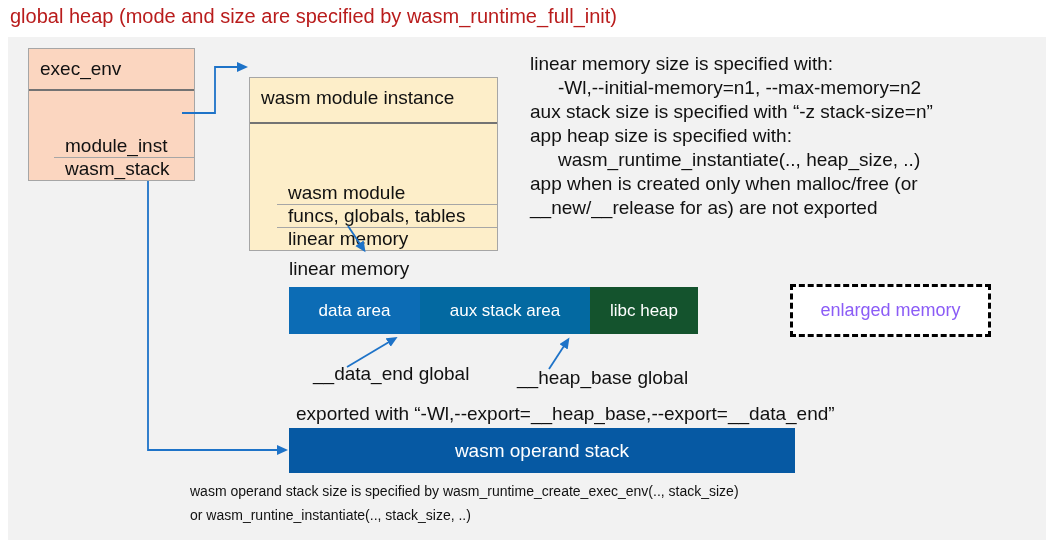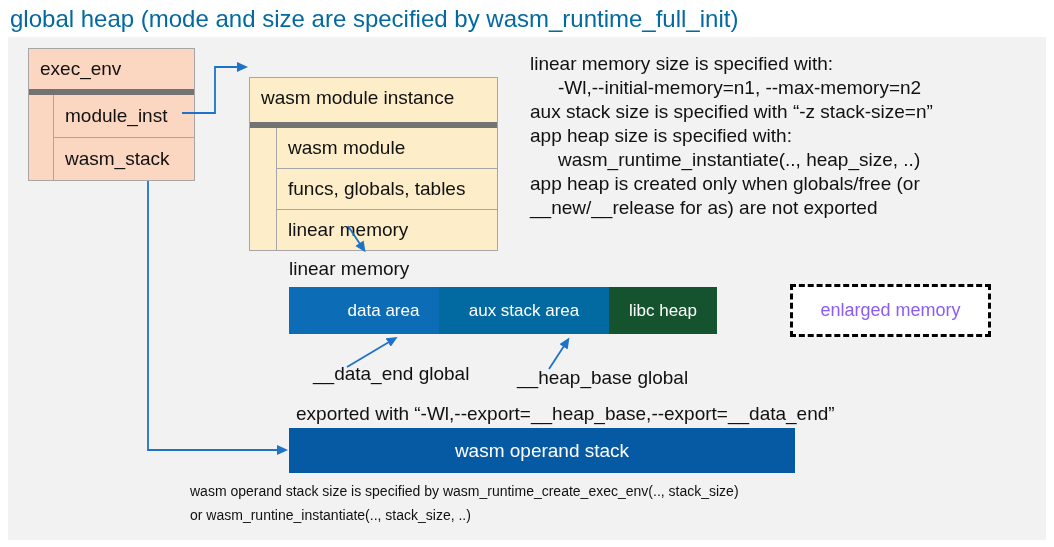--- a/index.html
+++ b/index.html
@@ -1,25 +1,25 @@
 <!DOCTYPE html>
 <html><head>
 <meta charset="utf-8">
 <style>
   html,body{margin:0;padding:0;background:#fff;}
   .stage{position:relative;width:1054px;height:547px;background:#ffffff;
          font-family:"Liberation Sans",sans-serif;color:#111;overflow:hidden;}
   .panel{position:absolute;left:8px;top:37px;width:1038px;height:503px;background:#f2f2f2;}
-  .page-title{position:absolute;left:10px;top:5px;font-size:24px;color:#0369a1;white-space:nowrap;}
+  .page-title{position:absolute;left:10px;top:5px;font-size:20px;color:#b91c1c;white-space:nowrap;}
 
   
   .sbox{position:absolute;box-sizing:border-box;border:1px solid #a6a6a6;
         display:flex;flex-direction:column;}
   .sbox .bt{flex:0 0 auto;box-sizing:border-box;padding:9px 0 0 11px;font-size:19px;}
-  .sbox .bbody{flex:1;display:flex;border-top:6px solid #737373;min-height:0;}
+  .sbox .bbody{flex:1;display:flex;border-top:2px solid #737373;min-height:0;align-items:flex-end;}
   .sbox .gutter{flex:0 0 auto;border-right:1px solid #a6a6a6;}
   .sbox .rows{flex:1;display:flex;flex-direction:column;min-width:0;}
   .sbox .row{flex:1;display:flex;align-items:center;padding-left:11px;font-size:19px;white-space:nowrap;}
   .sbox .row + .row{border-top:1px solid #a6a6a6;}
 
   .exec-box{left:28px;top:48px;width:167px;height:133px;}
   .exec-box .bt{height:40px;}
   .exec-box .gutter{width:24px;}
   .mod-box{left:249px;top:48px;width:249px;height:174px;}
   .mod-box .bt{height:44px;}
@@ -27,21 +27,21 @@
 
   
   .right-notes{position:absolute;left:530px;top:52px;font-size:19px;line-height:24px;white-space:nowrap;}
   .right-notes .indent{padding-left:28px;}
 
   
   .lm-label{position:absolute;left:289px;top:258px;font-size:19px;}
   .membar{position:absolute;left:289px;top:287px;height:47px;display:flex;}
   .seg{height:100%;display:flex;align-items:center;justify-content:center;
        color:#fff;font-size:17px;white-space:nowrap;}
-  .seg-1{width:111px;padding-left:39px;}.seg-2{width:170px;}.seg-3{width:112px;}.seg-4{width:108px;}
+  .seg-1{width:131px;}.seg-2{width:170px;}.seg-3{width:112px;}.seg-4{width:108px;}
   .enlarged{position:absolute;left:790px;top:284px;width:201px;height:53px;box-sizing:border-box;
             border:3px dashed #000;background:#fff;display:flex;align-items:center;justify-content:center;
             font-size:18px;color:#8b5cf6;white-space:nowrap;}
 
   
   .lbl-data-end{position:absolute;left:313px;top:363px;font-size:19px;white-space:nowrap;}
   .lbl-heap-base{position:absolute;left:517px;top:367px;font-size:19px;white-space:nowrap;}
   .lbl-export{position:absolute;left:296px;top:387px;font-size:19px;white-space:nowrap;margin-top:16px;}
 
   
@@ -81,21 +81,21 @@
       </div>
     </div>
   </div>
 
   <div class="right-notes">
     <div>linear memory size is specified with:</div>
     <div class="indent">-Wl,--initial-memory=n1, --max-memory=n2</div>
     <div>aux stack size is specified with “-z stack-size=n”</div>
     <div>app heap size is specified with:</div>
     <div class="indent">wasm_runtime_instantiate(.., heap_size, ..)</div>
-    <div>app heap is created only when globals/free (or</div>
+    <div>app when is created only when malloc/free (or</div>
     <div>__new/__release for as) are not exported</div>
   </div>
 
   <div class="lm-label">linear memory</div>
   <div class="membar">
     <div class="seg seg-1" style="background: rgb(12, 108, 181);">data area</div>
     <div class="seg seg-2" style="background: #0369a1;">aux stack area</div>
     <div class="seg seg-4" style="background: #14532d;">libc heap</div>
   </div>
   <div class="enlarged">enlarged memory</div>

